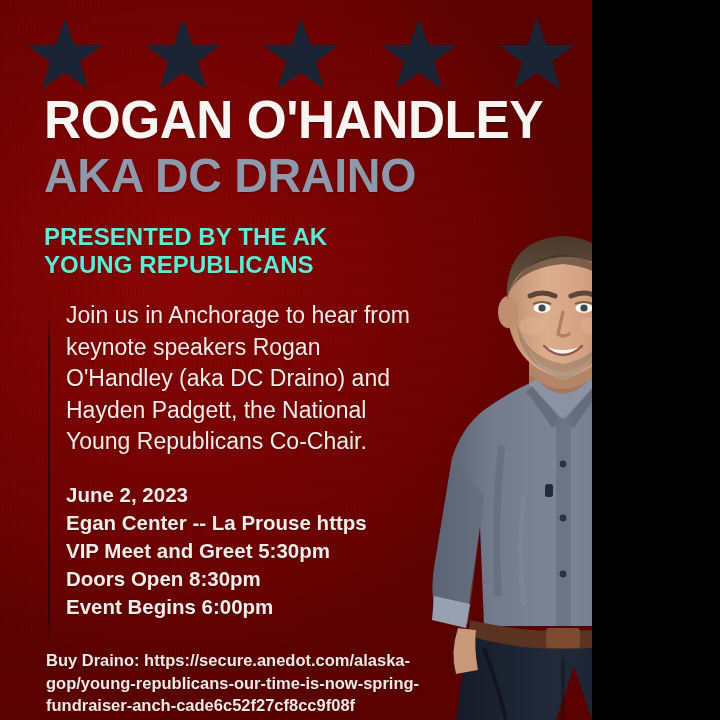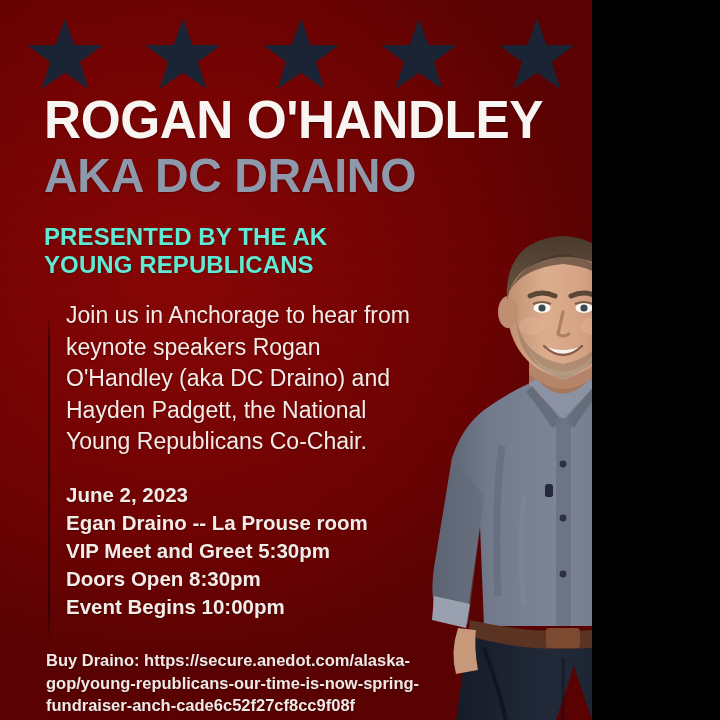--- a/index.html
+++ b/index.html
@@ -318,24 +318,24 @@
     <div id="title-sub">AKA DC DRAINO</div>
     <div id="presented">PRESENTED BY THE AK YOUNG REPUBLICANS</div>
   </div>
 
   <div id="divider"></div>
 
   <div id="copy-block">
     <div id="intro-paragraph">Join us in Anchorage to hear from keynote speakers Rogan O'Handley (aka DC Draino) and Hayden Padgett, the National Young Republicans Co-Chair.</div>
     <div id="event-details">
       <span class="detail-line">June 2, 2023</span>
-      <span class="detail-line">Egan Draino -- La Prouse room</span>
+      <span class="detail-line">Egan Center -- La Prouse https</span>
       <span class="detail-line">VIP Meet and Greet 5:30pm</span>
       <span class="detail-line">Doors Open 8:30pm</span>
-      <span class="detail-line">Event Begins 10:00pm</span>
+      <span class="detail-line">Event Begins 6:00pm</span>
     </div>
   </div>
 
   <div id="tickets">
     <span id="tickets-label">Buy Draino:</span>
     <span id="tickets-url">https://secure.anedot.com/alaska-gop/young-republicans-our-time-is-now-spring-fundraiser-anch-cade6c52f27cf8cc9f08f</span>
   </div>
 
 </div>
 

